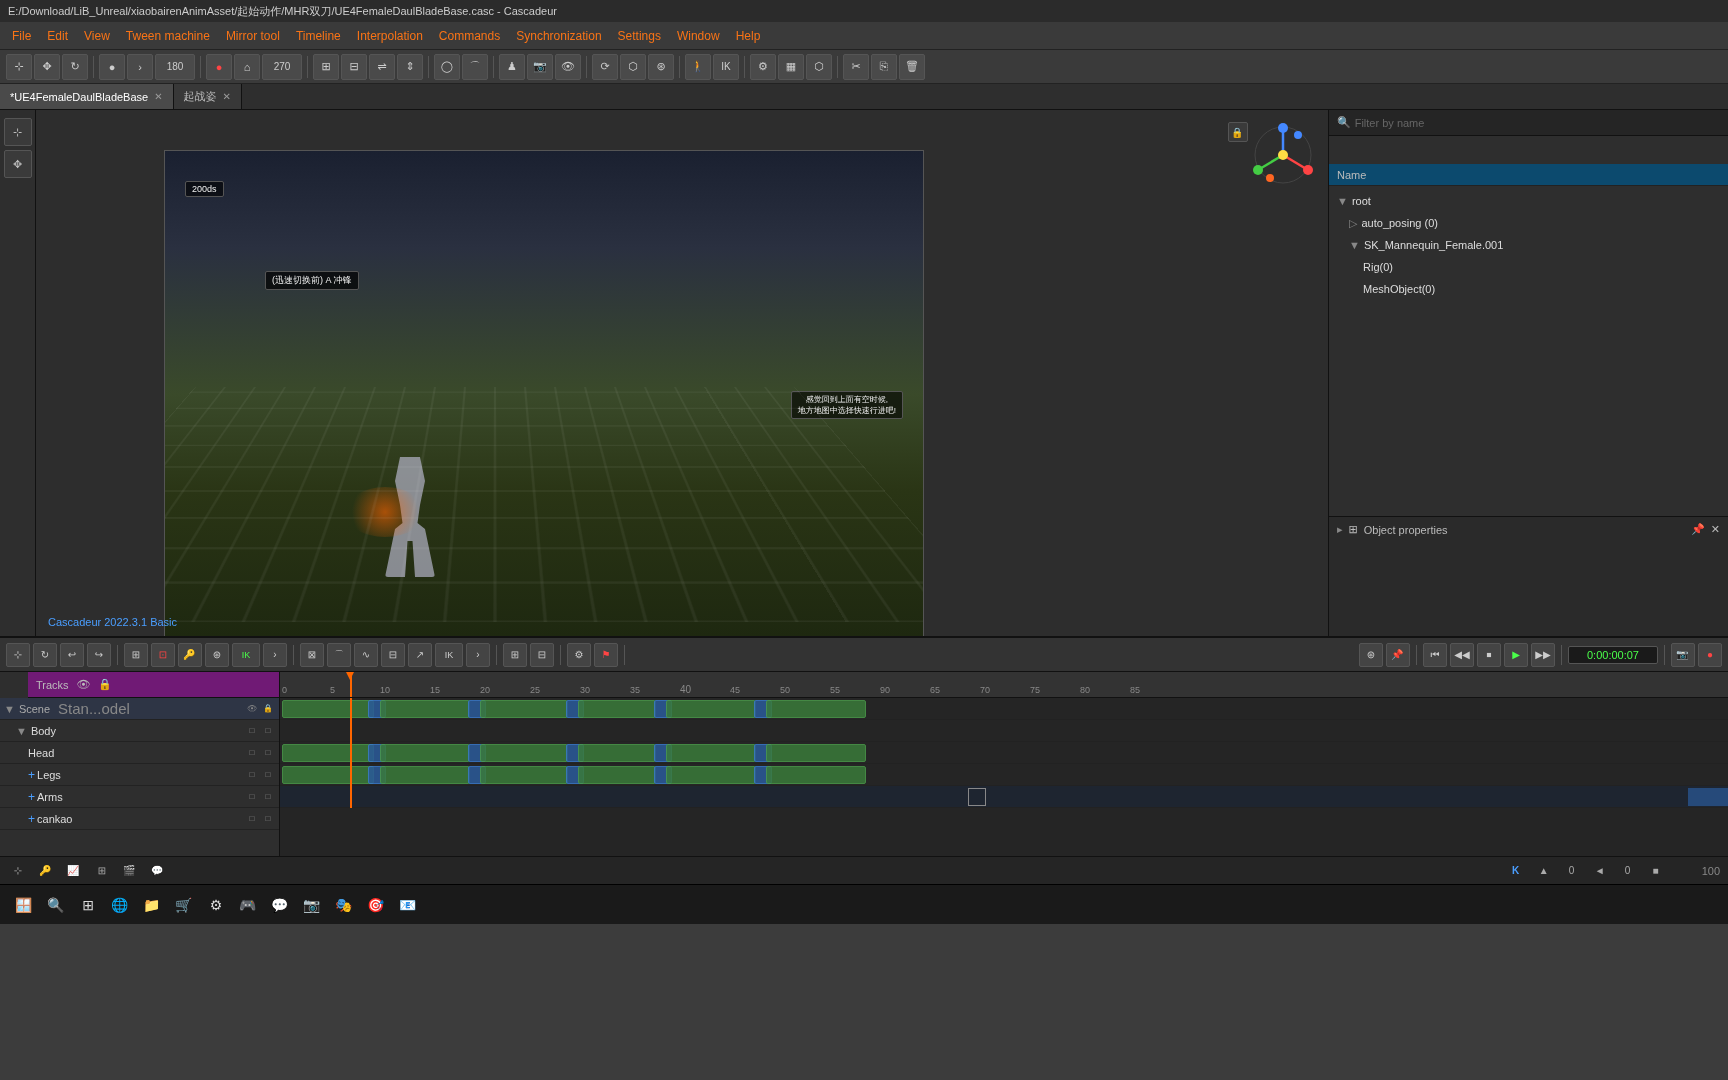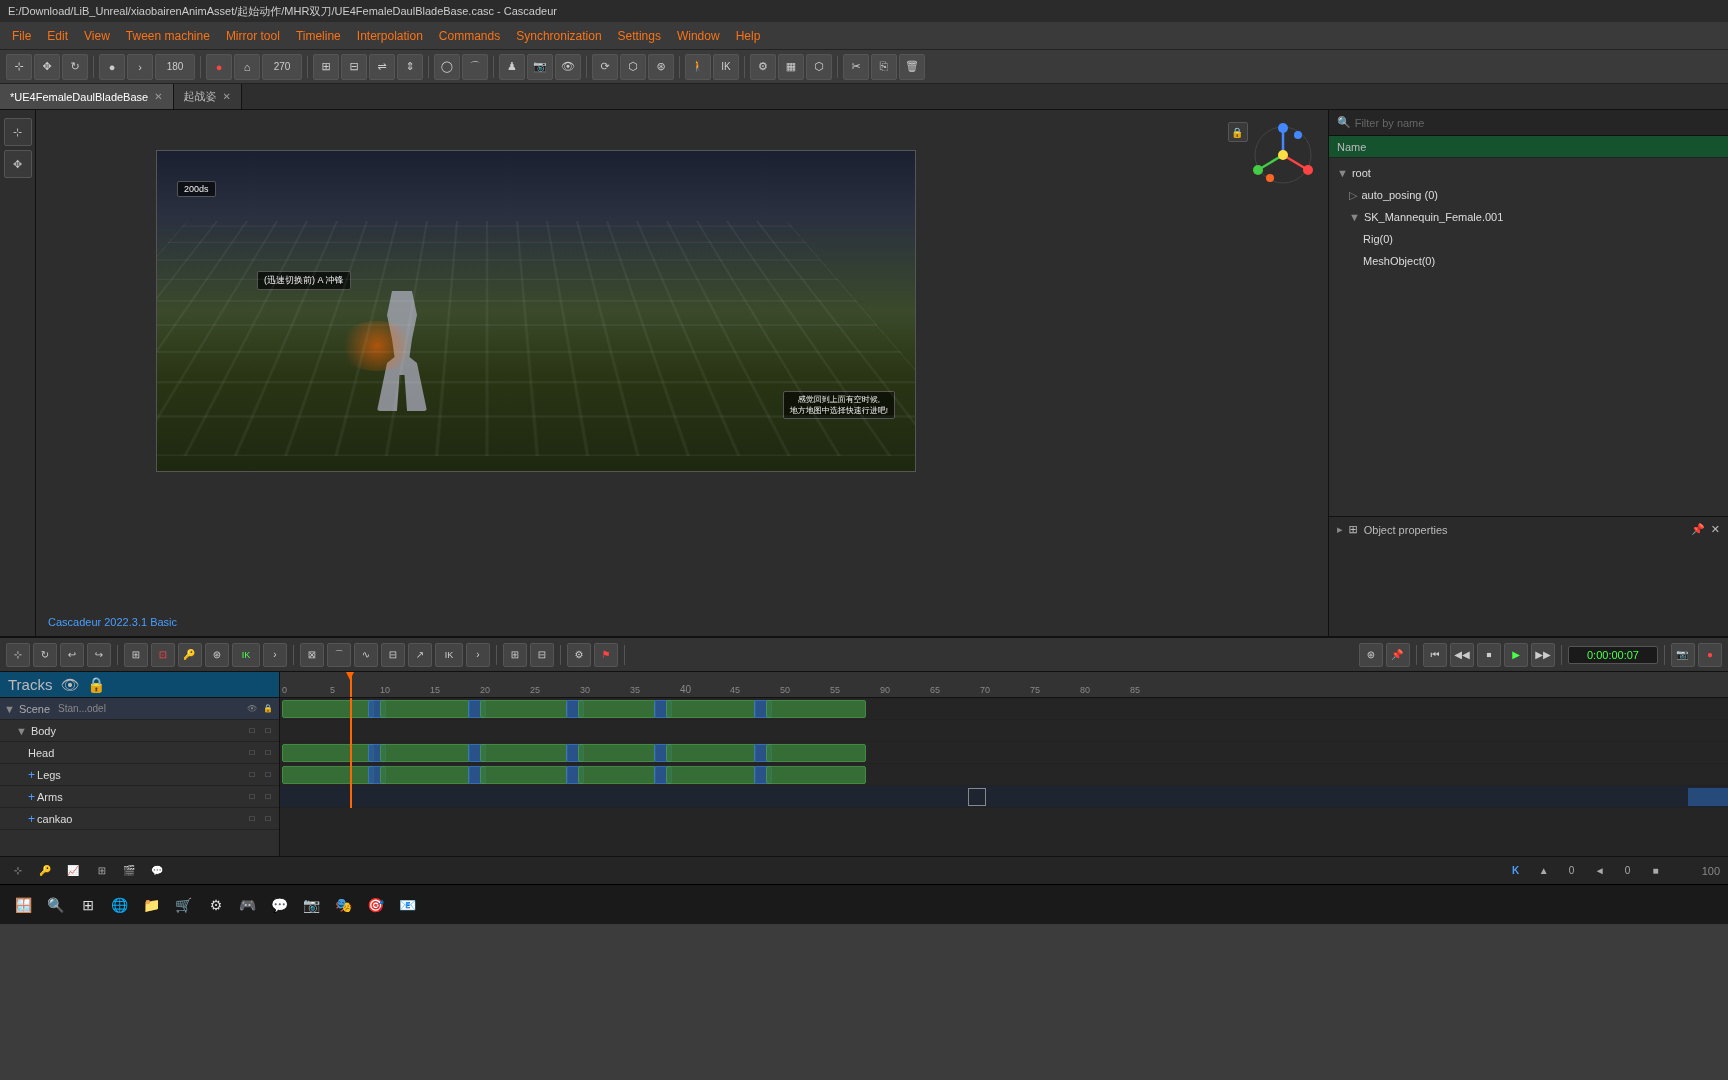--- a/index.html
+++ b/index.html
@@ -23,21 +23,21 @@
     .tab.active { background: #4a4a4a; color: #fff; }
     .tab-close { font-size: 10px; color: #999; cursor: pointer; }
 
     
     #main { display: flex; height: calc(1080px - 22px - 28px - 34px - 26px - 28px - 12px); }
 
     
     #scene-area { flex: 1; background: #2d2d2d; position: relative; overflow: hidden; }
 
     
-    #viewport { position: absolute; top: 40px; left: 120px; width: 760px; height: 322px; background: linear-gradient(135deg, #1a1a2e 0%, #16213e 30%, #3d4a2e 60%, #4a5a30 80%, #2d3a1e 100%); border: 1px solid #555; overflow: hidden; }
+    #viewport { position: absolute; top: 40px; left: 128px; width: 760px; height: 488px; background: linear-gradient(135deg, #1a1a2e 0%, #16213e 30%, #3d4a2e 60%, #4a5a30 80%, #2d3a1e 100%); border: 1px solid #555; overflow: hidden; }
 
     
     #grid-floor { position: absolute; bottom: -30px; left: 30px; width: 600px; height: 280px; background: repeating-linear-gradient(0deg, rgba(255,255,255,0.1) 0px, transparent 1px, transparent 29px, rgba(255,255,255,0.1) 30px), repeating-linear-gradient(90deg, rgba(255,255,255,0.1) 0px, transparent 1px, transparent 29px, rgba(255,255,255,0.1) 30px); transform: perspective(600px) rotateX(60deg); transform-origin: top center; }
 
     
     #watermark { position: absolute; bottom: 8px; left: 12px; font-size: 11px; color: #4a9eff; }
 
     
     #right-panel { width: 400px; background: #2e2e2e; border-left: 1px solid #111; display: flex; flex-direction: column; }
 
@@ -45,42 +45,42 @@
     #outliner-tabs { display: flex; background: #252525; border-bottom: 1px solid #111; height: 28px; }
     .outliner-tab { padding: 0 12px; display: flex; align-items: center; font-size: 11px; color: #aaa; cursor: pointer; border-right: 1px solid #111; }
     .outliner-tab.active { color: #fff; background: #353535; }
 
     
     #gizmo { position: absolute; top: 10px; right: 410px; width: 70px; height: 70px; }
 
     
     #outliner-content { flex: 1; overflow-y: auto; padding: 4px 0; }
     .outliner-search { height: 26px; background: #252525; border-bottom: 1px solid #111; display: flex; align-items: center; padding: 0 8px; gap: 4px; color: #888; font-size: 11px; }
-    .outliner-header { height: 22px; background: #14532d; display: flex; align-items: center; padding: 0 8px; font-size: 11px; color: #bbb; border-bottom: 1px solid #222; }
+    .outliner-header { height: 22px; background: #0c4a6e; display: flex; align-items: center; padding: 0 8px; font-size: 11px; color: #bbb; border-bottom: 1px solid #222; margin-top: 28px; }
     .outliner-item { height: 22px; display: flex; align-items: center; padding: 0 8px; font-size: 11px; cursor: pointer; }
     .outliner-item-indent { padding-left: 20px; }
     .outliner-item-indent2 { padding-left: 34px; }
 
     
     #object-props { height: 120px; background: #2a2a2a; border-top: 1px solid #111; padding: 6px 8px; font-size: 11px; }
     .props-header { display: flex; align-items: center; gap: 6px; margin-bottom: 6px; color: #bbb; }
 
     
     #timeline-area { height: 220px; background: #2a2a2a; border-top: 2px solid #111; display: flex; flex-direction: column; }
 
     
     #timeline-toolbar { height: 34px; background: #333; display: flex; align-items: center; padding: 0 6px; gap: 3px; border-bottom: 1px solid #111; }
     .tl-btn { width: 24px; height: 24px; display: flex; align-items: center; justify-content: center; background: #444; border: 1px solid #555; border-radius: 2px; cursor: pointer; color: #ccc; font-size: 10px; }
     .tl-sep { width: 1px; height: 20px; background: #555; margin: 0 3px; }
     .time-display { background: #1a1a1a; border: 1px solid #555; padding: 2px 8px; font-size: 11px; color: #4aff4a; border-radius: 2px; min-width: 90px; text-align: center; }
 
     
     #tracks-container { display: flex; flex: 1; overflow: hidden; }
     #tracks-left { width: 280px; background: #2e2e2e; border-right: 1px solid #111; overflow: hidden; }
-    #tracks-header { height: 26px; background: #0c4a6e; display: flex; align-items: center; padding: 0 8px; font-size: 15px; color: #bbb; border-bottom: 1px solid #111; gap: 8px; }
+    #tracks-header { height: 26px; background: #701a75; display: flex; align-items: center; padding: 0 8px; font-size: 11px; color: #bbb; border-bottom: 1px solid #111; gap: 8px; margin-left: 28px; }
     .track-row { height: 22px; display: flex; align-items: center; padding: 0 4px; font-size: 11px; border-bottom: 1px solid #222; }
     .track-icons { display: flex; gap: 2px; }
     .track-icon-sm { width: 14px; height: 14px; display: flex; align-items: center; justify-content: center; font-size: 8px; cursor: pointer; color: #888; }
     #tracks-right { flex: 1; background: #252525; overflow: hidden; position: relative; }
     #ruler { height: 26px; background: #333; border-bottom: 1px solid #111; position: relative; }
 
     
     .timeline-tracks { position: relative; }
     .tl-track-row { height: 22px; display: flex; align-items: center; border-bottom: 1px solid #222; position: relative; }
     .tl-clip { position: absolute; height: 18px; top: 2px; border-radius: 2px; opacity: 0.85; }
@@ -329,21 +329,21 @@
     <div id="tracks-left">
       <div id="tracks-header">
         <span>Tracks</span>
         <span>👁</span>
         <span>🔒</span>
       </div>
 
       <div class="track-row" style="background:#2e3545;">
         <span style="color:#888; margin-right:4px;">▼</span>
         <span style="color:#aaa;">Scene</span>
-        <span style="margin-left:8px; color:#888; font-size:10px;">Stan...odel</span>
+        <span style="margin-left:8px; color:#888; font-size:15px;">Stan...odel</span>
         <div class="track-icons" style="margin-left:auto;">
           <div class="track-icon-sm">👁</div>
           <div class="track-icon-sm">🔒</div>
         </div>
       </div>
 
       <div class="track-row" style="padding-left:16px;">
         <span style="color:#888; margin-right:4px;">▼</span>
         <span style="color:#ddd;">Body</span>
         <div class="track-icons" style="margin-left:auto;">

